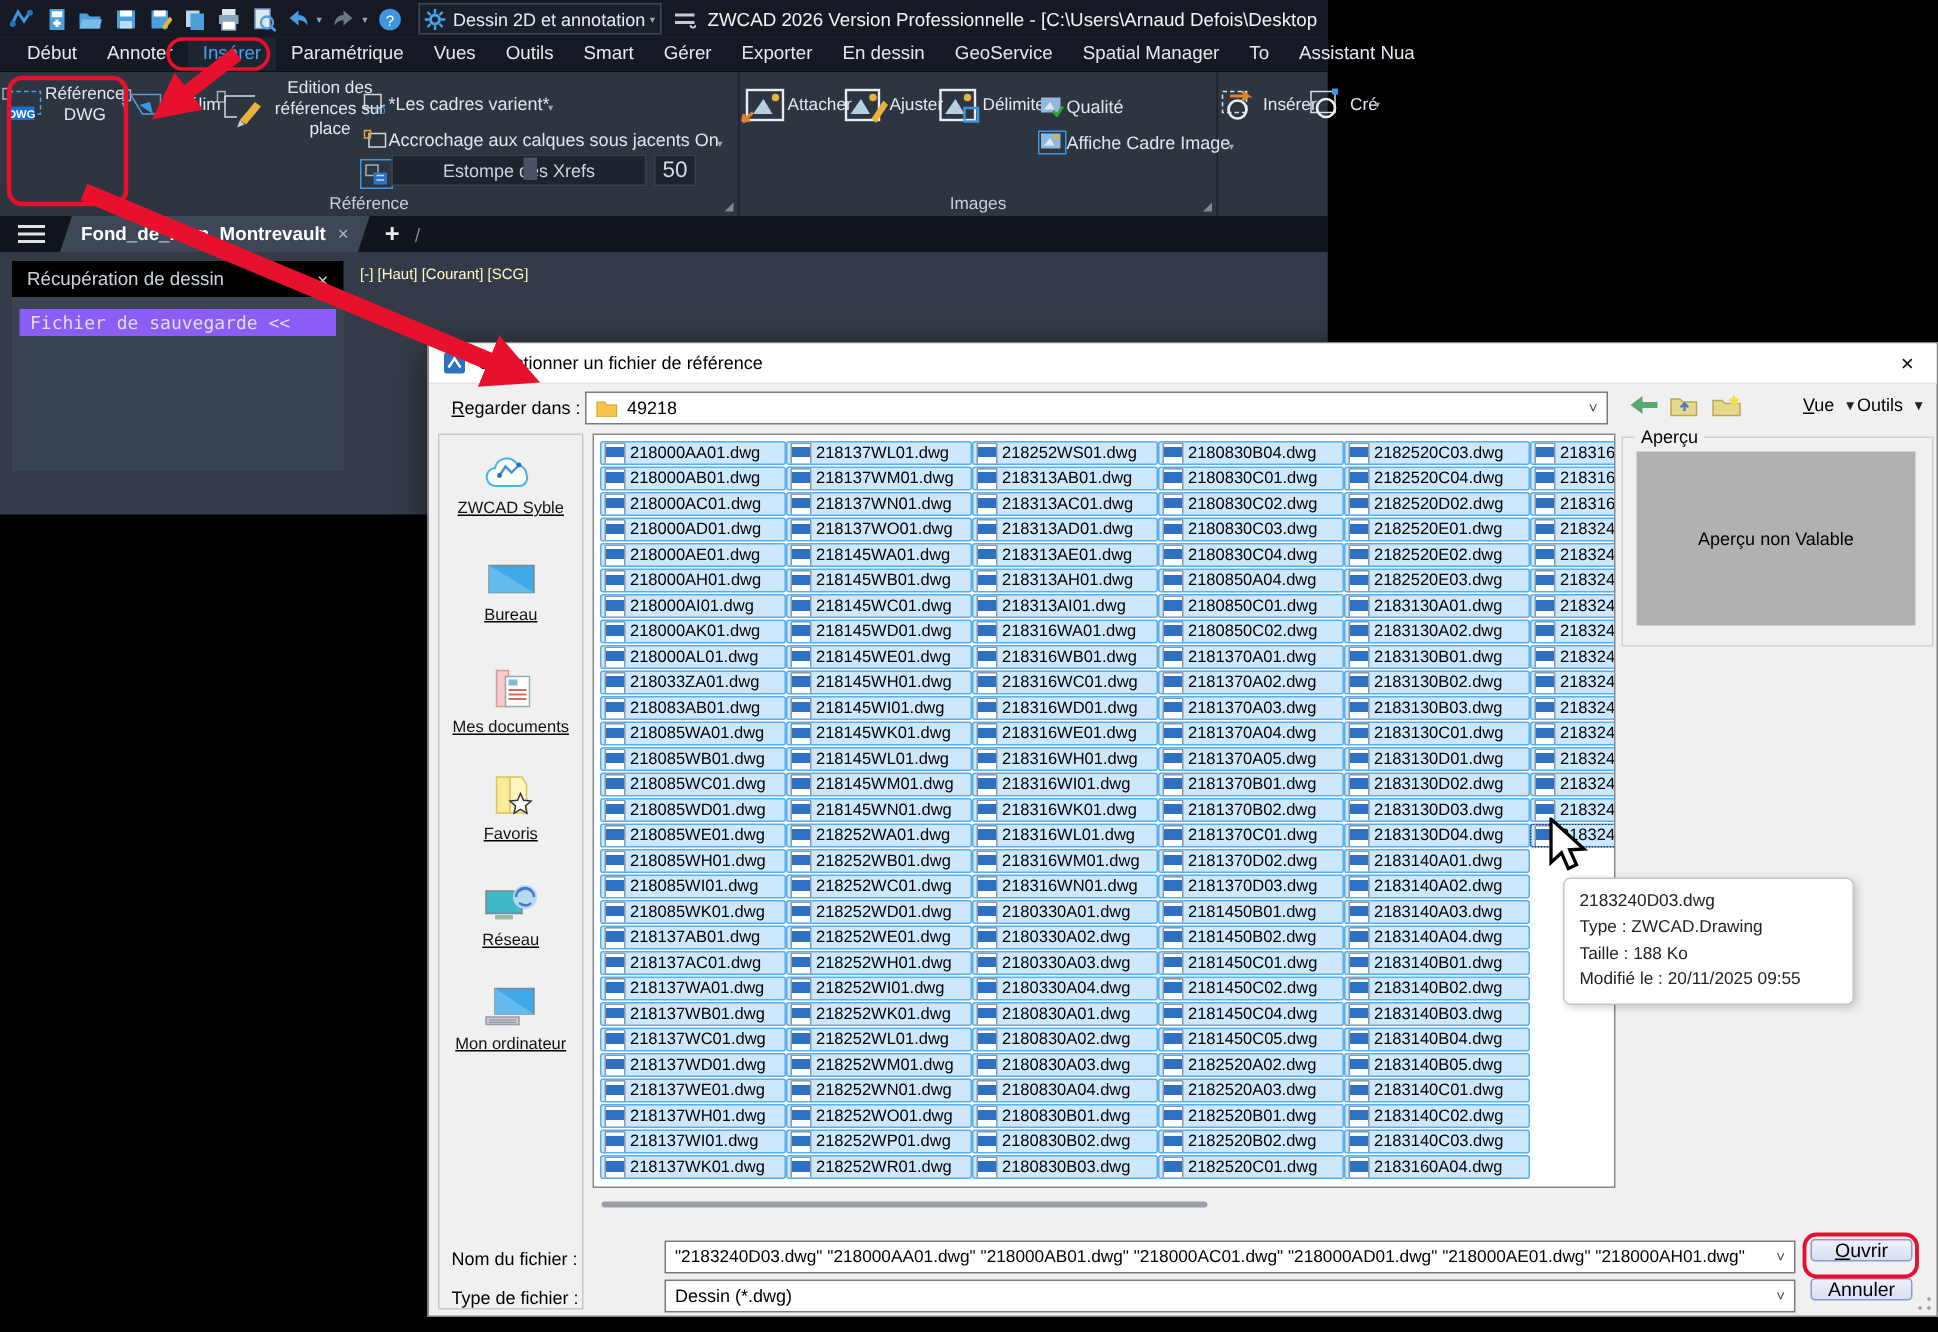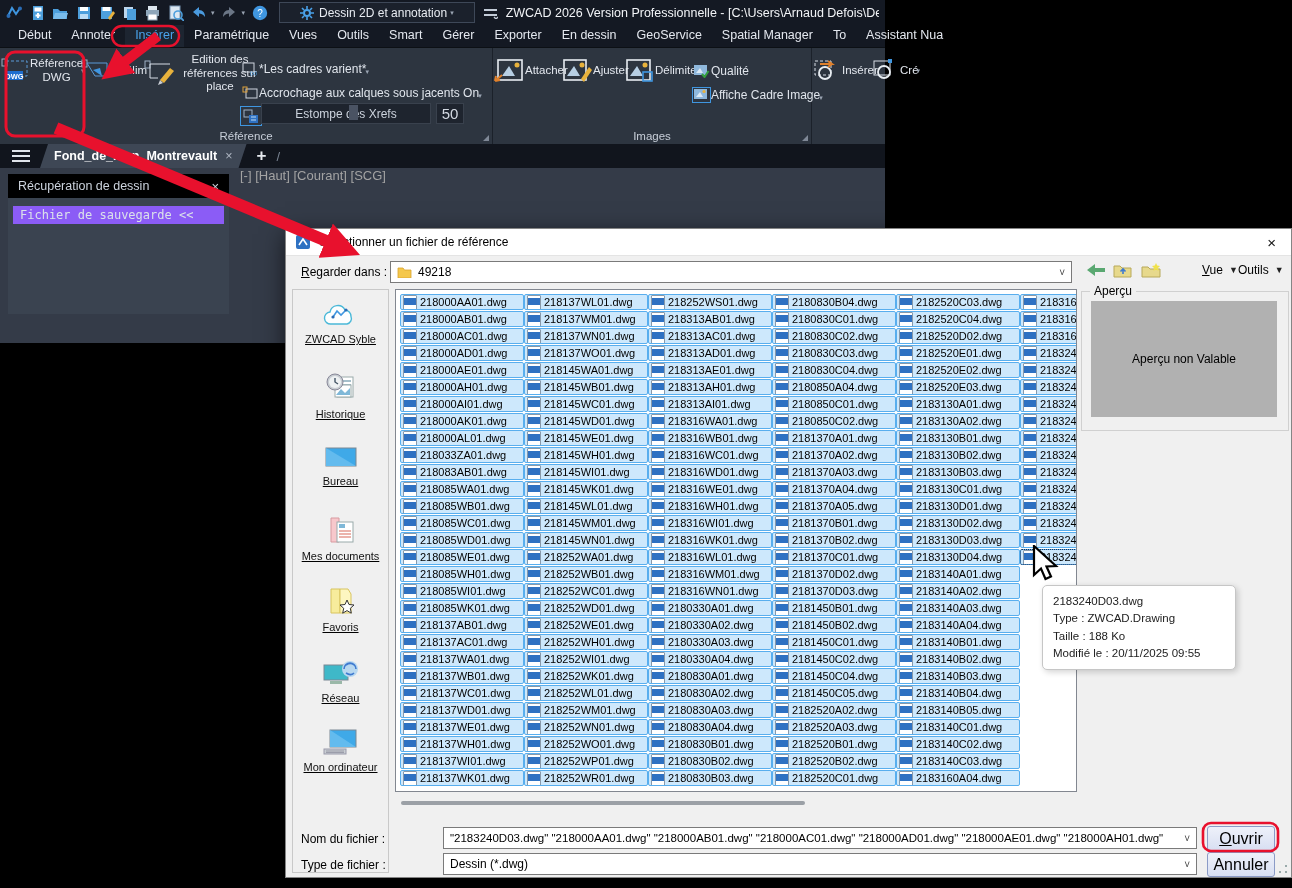--- a/index.html
+++ b/index.html
@@ -7,21 +7,21 @@
        font-family:"Liberation Sans",sans-serif;-webkit-font-smoothing:antialiased}
   .nosel{user-select:none}
 
   
   #zwin{position:absolute;left:0;top:0;width:885px;height:322px;background:#2d3540;
         clip-path:polygon(0 0,885 0,885 322,600 322,560 300,518 312,472 297,430 310,385 296,342 309,300 295,262 308,225 296,188 310,150 297,112 309,75 296,40 308,0 298);}
   .titlebar{height:25px;background:#141923;display:flex;align-items:center;gap:7px;padding:0 6px;color:#e8ecf2}
   .qicons{display:flex;gap:6px;align-items:center}
   .qi{width:17px;height:17px;display:flex;align-items:center;justify-content:center}
   .tinycaret{font-size:7px;color:#9aa4b2;margin-left:-2px}
-  .ws-combo{display:flex;align-items:center;gap:5px;border:1px solid #3e4858;background:#1b212c;height:19px;padding:0 20px;font-size:12px;color:#e8ecf2;margin-left:4px}
+  .ws-combo{display:flex;align-items:center;gap:5px;border:1px solid #3e4858;background:#1b212c;height:19px;padding:0 3px;font-size:12px;color:#e8ecf2;margin-left:4px}
   .win-title{font-size:12.5px;color:#f2f4f7;white-space:nowrap;overflow:hidden;flex:1}
 
   .menubar{height:22px;display:flex;background:#141923;padding-left:8px;align-items:stretch}
   .mtab{padding:3px 10px 0;font-size:12.5px;color:#e4e8ef;white-space:nowrap}
   .mtab:nth-child(3){color:#4aa2ea;background:#1d2531}
 
   .ribbon{height:96px;background:#2d3540;display:flex;border-top:1px solid #0c1015}
   .rpanel{position:relative;border-right:1px solid #1b212a;height:96px;flex:none}
   .plabel{position:absolute;bottom:2px;left:0;right:0;text-align:center;font-size:11.5px;color:#c7ced8}
   .pcorner{position:absolute;right:3px;bottom:3px;width:0;height:0;border-left:6px solid transparent;border-bottom:6px solid #7f8896}
@@ -35,21 +35,21 @@
 
   .doctabbar{height:24px;background:#11151d;display:flex;align-items:center;gap:10px;padding-left:12px}
   .hamb{display:flex;flex-direction:column;gap:3px}
   .hamb span{width:18px;height:2px;background:#dfe4ea}
   .doctab{background:#3e4always#3e4document;background:#3e4755;color:#fff;font-weight:bold;font-size:12.5px;height:24px;display:flex;align-items:center;gap:8px;padding:0 14px;clip-path:polygon(8px 0,100% 0,calc(100% - 8px) 100%,0 100%)}
   .doctab .tx{color:#aeb6c2;font-weight:normal}
   .plus{color:#e6eaef;font-size:17px;font-weight:bold}
   .slash{color:#7a8492;font-size:13px}
 
   .workarea{position:relative;height:175px;background:#343b48}
-  .vplabel{position:absolute;left:16px;top:0;font-size:13px;color:#a3a3a3}
+  .vplabel{position:absolute;left:16px;top:10px;font-size:10px;color:#fef9c3}
   .palette{position:absolute;left:8px;top:6px;width:221px;height:140px;background:#3a4350}
   .pal-head{height:24px;display:flex;align-items:center;padding:0 10px;color:#ccd3dd;font-size:12.5px;background:#000000}
   .pal-close{margin-left:auto;color:#ccd3dd;font-size:13px}
   .pal-item{margin:8px 5px 0;background:#8b5cf6;color:#dbe1ea;font-family:"DejaVu Sans Mono",monospace;font-size:12px;padding:2px 7px}
 
   
   #dlg{position:absolute;left:285px;top:228px;width:1007px;height:650px;background:#f0f0f0;
        border:1px solid #858585;box-sizing:border-box;box-shadow:0 6px 22px rgba(0,0,0,.6)}
   .dlg-title{height:26px;background:#fff;display:flex;align-items:center;gap:8px;padding:0 9px;font-size:12px;color:#000;border-bottom:1px solid #e4e4e4}
   .dlg-close{margin-left:auto;font-size:15px;color:#111;padding:0 6px}
@@ -76,21 +76,21 @@
   .pvgroup{position:absolute;left:795px;top:62px;width:206px;height:138px;border:1px solid #d0d0d0}
   .pvlabel{position:absolute;left:8px;top:-8px;background:#f0f0f0;padding:0 4px;font-size:12px;color:#000}
   .pvbox{position:absolute;left:9px;top:9px;width:186px;height:116px;background:#b1b1b1;display:flex;align-items:center;justify-content:center;font-size:12px;color:#000}
 
   .hscroll{position:absolute;left:115px;top:572px;width:404px;height:4px;background:#9ba0a6;border-radius:2px}
 
   .tooltip{position:absolute;left:756px;top:356px;width:172px;background:#fff;border:1px solid #c6c6c6;border-radius:5px;padding:7px 10px;font-size:11.5px;color:#222;line-height:1.5;box-shadow:2px 2px 6px rgba(0,0,0,.18)}
   .cursor{position:absolute;left:744px;top:316px;pointer-events:none}
 
   .frow-lbl{position:absolute;left:15px;font-size:12px;color:#000}
-  .fbtn{position:absolute;left:921px;width:68px;height:25px;box-sizing:border-box;background:linear-gradient(#eef1fa,#d8dff2);border:1px solid #8b9bc7;border-radius:3px;font-size:16px;color:#000;display:flex;align-items:center;justify-content:center}
+  .fbtn{position:absolute;left:921px;width:68px;height:15px;box-sizing:border-box;background:linear-gradient(#eef1fa,#d8dff2);border:1px solid #8b9bc7;border-radius:3px;font-size:13px;color:#000;display:flex;align-items:center;justify-content:center}
   .grip{position:absolute;right:3px;bottom:3px;width:10px;height:10px;
         background:radial-gradient(circle at 80% 20%,#9aa 1px,transparent 1.3px),radial-gradient(circle at 80% 80%,#9aa 1px,transparent 1.3px),radial-gradient(circle at 20% 80%,#9aa 1px,transparent 1.3px)}
 
   
   #annot{position:absolute;left:0;top:0;pointer-events:none;z-index:50}
 </style>
 </head>
 <body class="nosel">
 
 <div id="zwin">
@@ -431,32 +431,20 @@
     <div class="place">
       <svg width="38" height="26">
           <path d="M9 22 a6 6 0 0 1 -1 -12 a8 8 0 0 1 15 -2 a6.5 6.5 0 0 1 6 6.5 a5.5 5.5 0 0 1 -4 7.5 z" fill="#fdfefe" stroke="#49b8d8" stroke-width="1.4"></path>
           <path d="M11 15 l4 -6 l4 4 l5 -5" stroke="#3f96e0" stroke-width="1.6" fill="none"></path>
           <circle cx="11" cy="15" r="1.6" fill="#2a6cb5"></circle>
           <circle cx="24" cy="8" r="1.6" fill="#2a6cb5"></circle>
         </svg>
       <span class="plbl">ZWCAD Syble</span>
     </div>
     <div class="place">
-      <svg width="36" height="30">
-          <rect x="14" y="4" width="16" height="20" fill="#fff" stroke="#9aa"></rect>
-          <path d="M16 8 h12 M16 12 h12 M16 16 h12" stroke="#8ab" stroke-width="1.4"></path>
-          <rect x="12" y="12" width="16" height="12" fill="#fff" stroke="#9aa"></rect>
-          <path d="M13 22 l5 -6 l4 4 l5 -5 v7 h-14 z" fill="#7fb8d8"></path>
-          <circle cx="12" cy="9" r="8" fill="#c8cdd2" stroke="#889"></circle>
-          <circle cx="12" cy="9" r="6" fill="#eef1f3"></circle>
-          <path d="M12 5 v4 l3 2" stroke="#456" stroke-width="1.4" fill="none"></path>
-        </svg>
-      <span class="plbl">Historique</span>
-    </div>
-    <div class="place">
       <svg width="36" height="26">
           <rect x="3" y="4" width="30" height="18" fill="#3fa9e8" stroke="#7b8894"></rect>
           <path d="M3 4 L33 22 H3 z" fill="#63bbee"></path>
         </svg>
       <span class="plbl">Bureau</span>
     </div>
     <div class="place">
       <svg width="36" height="30">
           <path d="M8 3 h8 v24 h-8 z" fill="#f7c8cc" stroke="#d89aa0"></path>
           <rect x="14" y="7" width="16" height="20" fill="#fff" stroke="#9aa"></rect>

